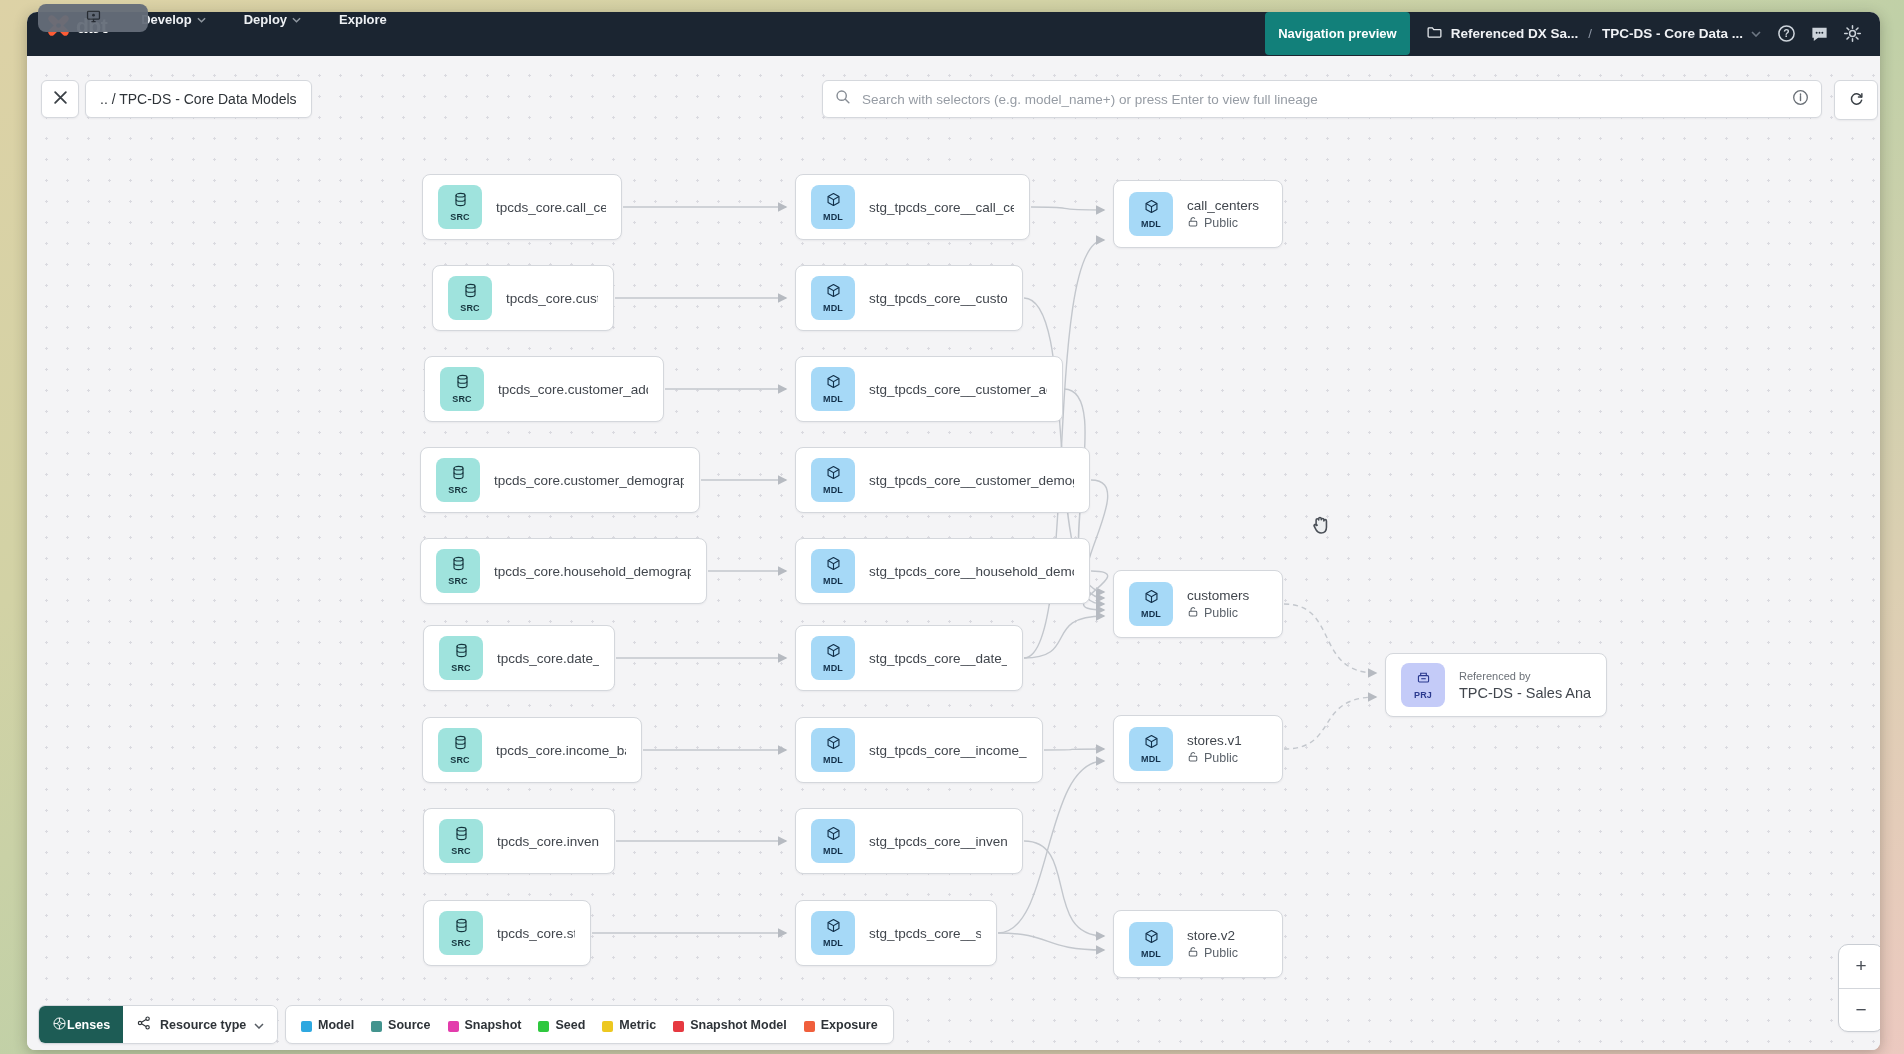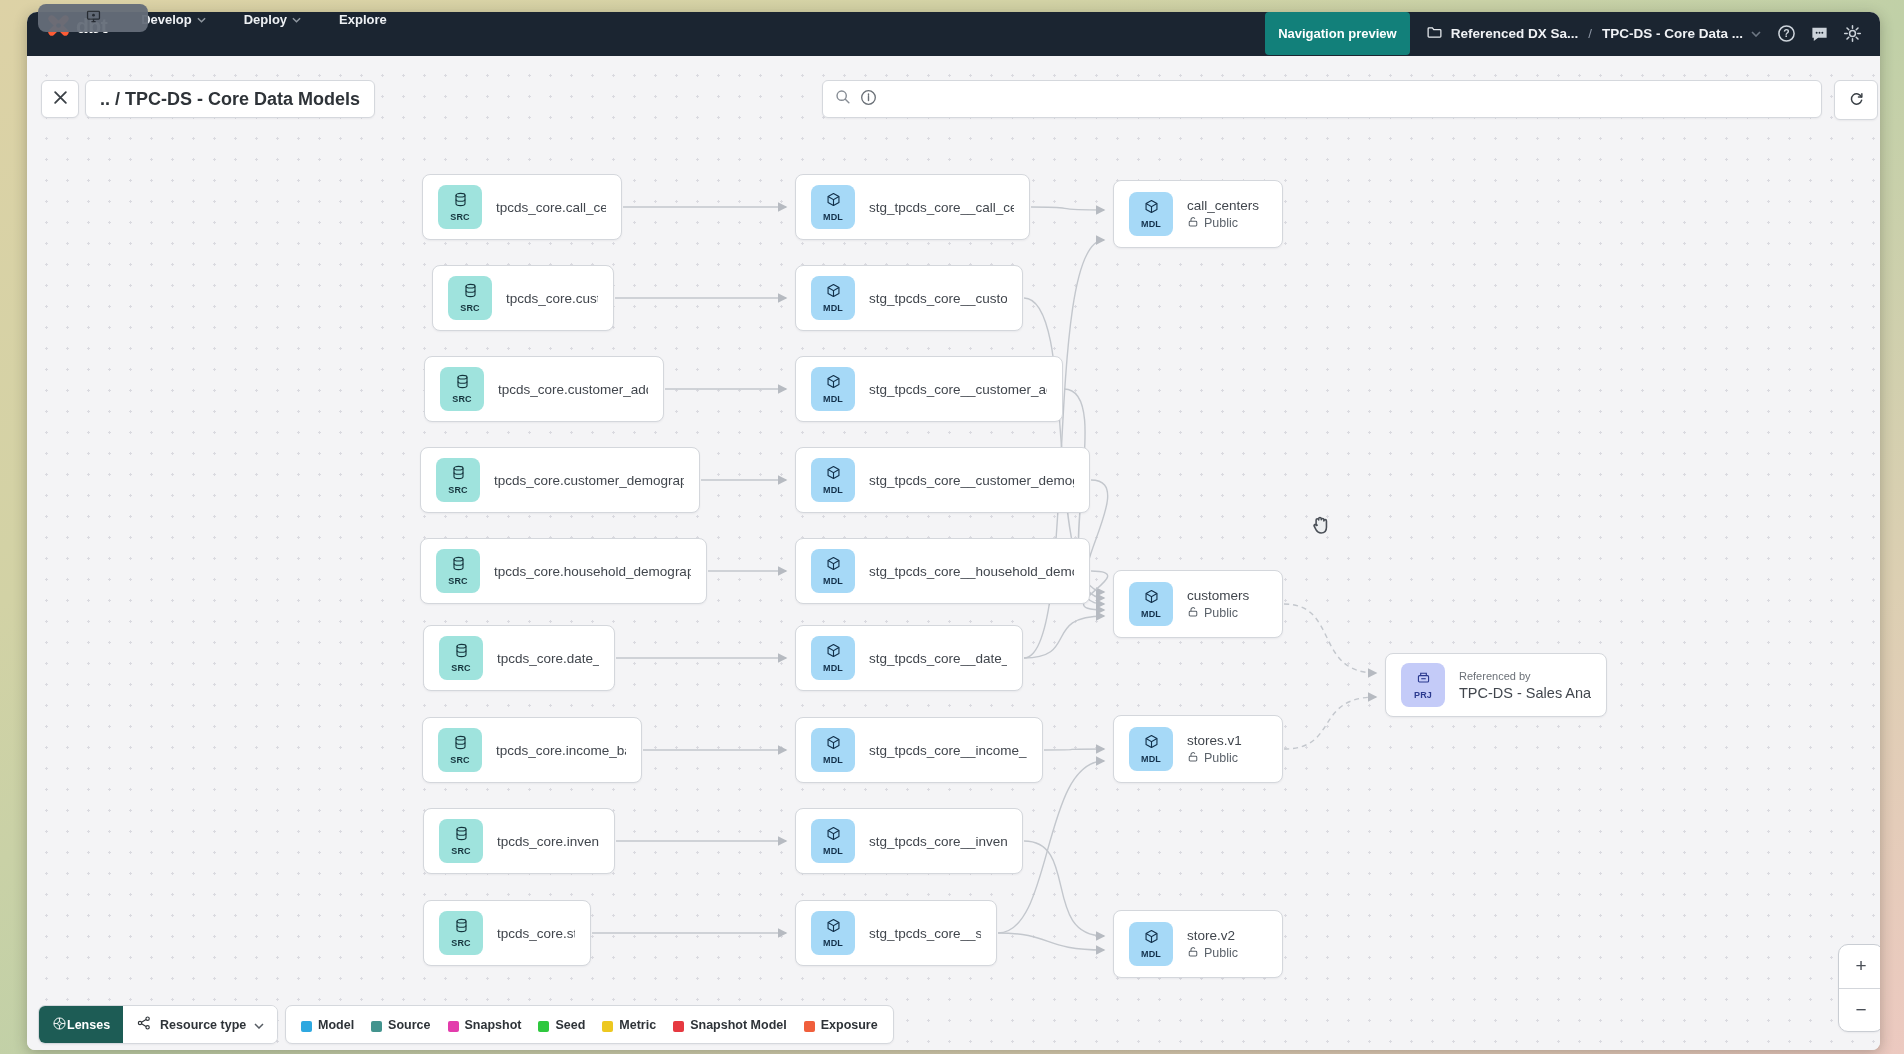--- a/index.html
+++ b/index.html
@@ -50,21 +50,21 @@
   .nlabel{font-size:13.5px;font-weight:500;color:#41464d;white-space:nowrap;overflow:hidden;}
   .ncol{display:flex;flex-direction:column;gap:3px;min-width:0;}
   .naccess{display:flex;align-items:center;gap:5px;font-size:12.5px;color:#5c636b;}
   .nref{font-size:11px;color:#6b7077;}
   .node.project .nlabel{font-size:14.5px;}
   
   .ovl{position:absolute;z-index:5;}
   .wbtn{background:#fff;border:1px solid #d5d8dd;border-radius:6px;display:flex;align-items:center;justify-content:center;color:#3a4046;cursor:pointer;box-shadow:0 1px 2px rgba(20,20,30,.05);}
   #close-btn{left:14px;top:68px;width:36px;height:36px;}
   #lineage-chip{left:58px;top:68px;height:36px;padding:0 14px;background:#fff;border:1px solid #d5d8dd;border-radius:6px;
-    display:flex;align-items:center;font-size:18px;font-weight:700;color:#2e3338;box-shadow:0 1px 2px rgba(20,20,30,.05);}
+    display:flex;align-items:center;font-size:14px;font-weight:400;color:#2e3338;box-shadow:0 1px 2px rgba(20,20,30,.05);}
   #search-bar{left:795px;top:68px;width:1000px;height:38px;background:#fff;border:1px solid #d5d8dd;border-radius:6px;
     display:flex;align-items:center;padding:0 12px;gap:9px;box-sizing:border-box;box-shadow:0 1px 2px rgba(20,20,30,.05);}
   #search-input{flex:1;border:none;outline:none;font-size:13.5px;color:#3a4046;font-family:"Liberation Sans",sans-serif;background:transparent;}
   #search-input::placeholder{color:#969ca4;}
   #refresh-btn{left:1807px;top:68px;width:42px;height:38px;}
   
   #lens-group{left:11px;top:993px;height:37px;display:flex;border:1px solid #d5d8dd;border-radius:7px;overflow:hidden;background:#fff;box-shadow:0 1px 2px rgba(20,20,30,.05);}
   #lenses-btn{background:#1d5c55;color:#fff;display:flex;align-items:center;padding:0 13px;font-size:12.5px;font-weight:700;cursor:pointer;}
   #resource-btn{display:flex;align-items:center;gap:8px;padding:0 13px;font-size:12.5px;font-weight:700;color:#2e3338;cursor:pointer;background:#fff;}
   #legend-box{left:258px;top:993px;height:37px;background:#fff;border:1px solid #d5d8dd;border-radius:7px;
@@ -487,20 +487,21 @@
         </svg></span>
   </div>
   <div class="ovl" id="lineage-chip">
     <span>.. / TPC-DS - Core Data Models</span>
   </div>
   <div class="ovl" id="search-bar">
     <span><svg viewBox="0 0 18 18" width="16" height="16">
           <circle cx="7.5" cy="7.5" r="5.2" fill="none" stroke="#878d95" stroke-width="1.6"></circle>
           <path d="M11.6 11.6l4 4" stroke="#878d95" stroke-width="1.6" stroke-linecap="round"></path>
         </svg></span>
+    <input id="search-input" value="" placeholder="Search with selectors (e.g. model_name+) or press Enter to view full lineage" style="">
     <span><svg viewBox="0 0 18 18" width="17" height="17">
           <circle cx="9" cy="9" r="7.2" fill="none" stroke="#6a7077" stroke-width="1.4"></circle>
           <path d="M9 8v4.2M9 5.3v1.2" stroke="#6a7077" stroke-width="1.5" stroke-linecap="round"></path>
         </svg></span>
   </div>
   <div class="ovl wbtn" id="refresh-btn">
     <span><svg viewBox="0 0 20 20" width="17" height="17">
           <path d="M15.8 8.2A6.1 6.1 0 1 0 16.1 12" fill="none" stroke="#3a4046" stroke-width="1.7" stroke-linecap="round"></path>
           <path d="M16.3 4.3v4h-4" fill="none" stroke="#3a4046" stroke-width="1.7" stroke-linecap="round" stroke-linejoin="round"></path>
         </svg></span>

